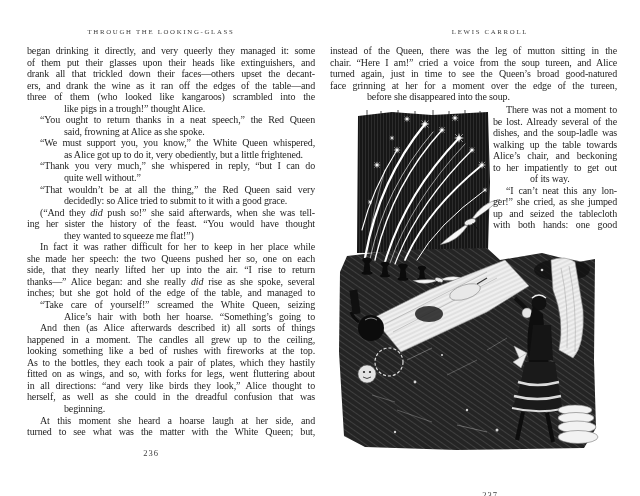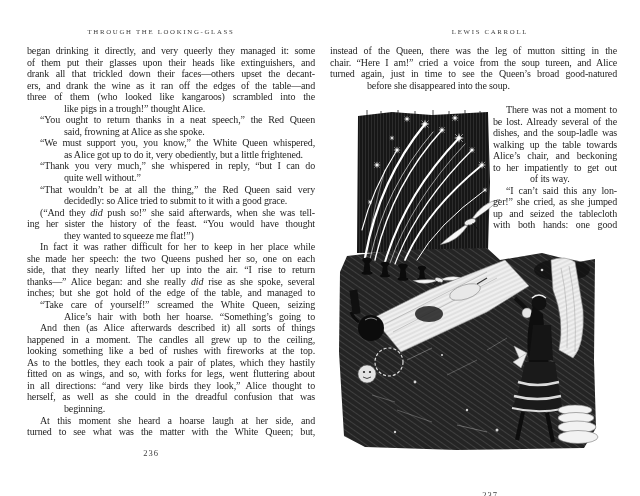--- a/index.html
+++ b/index.html
@@ -68,20 +68,21 @@
       </div>
     <div class="folio folio-left">236</div>
   </div>
 
   <div>
     <div class="running-header rh-right">LEWIS CARROLL</div>
     <div class="textblock right-top" id="right-top-lines">
         <div class="tline">instead of the Queen, there was the leg of mutton sitting in the</div>
         <div class="tline">chair. “Here I am!” cried a voice from the soup tureen, and Alice</div>
         <div class="tline">turned again, just in time to see the Queen’s broad good-natured</div>
+        <div class="tline">face grinning at her for a moment over the edge of the tureen,</div>
         <div class="tline ragged">before she disappeared into the soup.</div>
       </div>
 
     <svg class="illustration" viewBox="0 0 263 342" role="img" aria-label="Wood-engraving: the feast in chaos — candles shooting up to the ceiling like fireworks, a winged plate fluttering, and Alice seizing the tablecloth with both hands">
       <defs>
         <pattern id="vhatch" width="3" height="8" patternUnits="userSpaceOnUse">
           <rect width="3" height="8" fill="#161616"></rect>
           <line x1="1.5" y1="0" x2="1.5" y2="8" stroke="#3a3a3a" stroke-width="0.6"></line>
         </pattern>
         <pattern id="dhatch" width="5" height="5" patternUnits="userSpaceOnUse" patternTransform="rotate(35)">
@@ -222,20 +223,20 @@
     </svg>
 
     <div class="textblock right-col" id="right-col-lines">
         <div class="tline indent">There was not a moment to</div>
         <div class="tline">be lost. Already several of the</div>
         <div class="tline">dishes, and the soup-ladle was</div>
         <div class="tline">walking up the table towards</div>
         <div class="tline">Alice’s chair, and beckoning</div>
         <div class="tline">to her impatiently to get out</div>
         <div class="tline ragged">of its way.</div>
-        <div class="tline indent">“I can’t said this any lon-</div>
+        <div class="tline indent">“I can’t neat this any lon-</div>
         <div class="tline">ger!” she cried, as she jumped</div>
         <div class="tline">up and seized the tablecloth</div>
         <div class="tline">with both hands: one good</div>
       </div>
     <div class="folio folio-right">237</div>
   </div>
 </div>
 
 </body></html>

